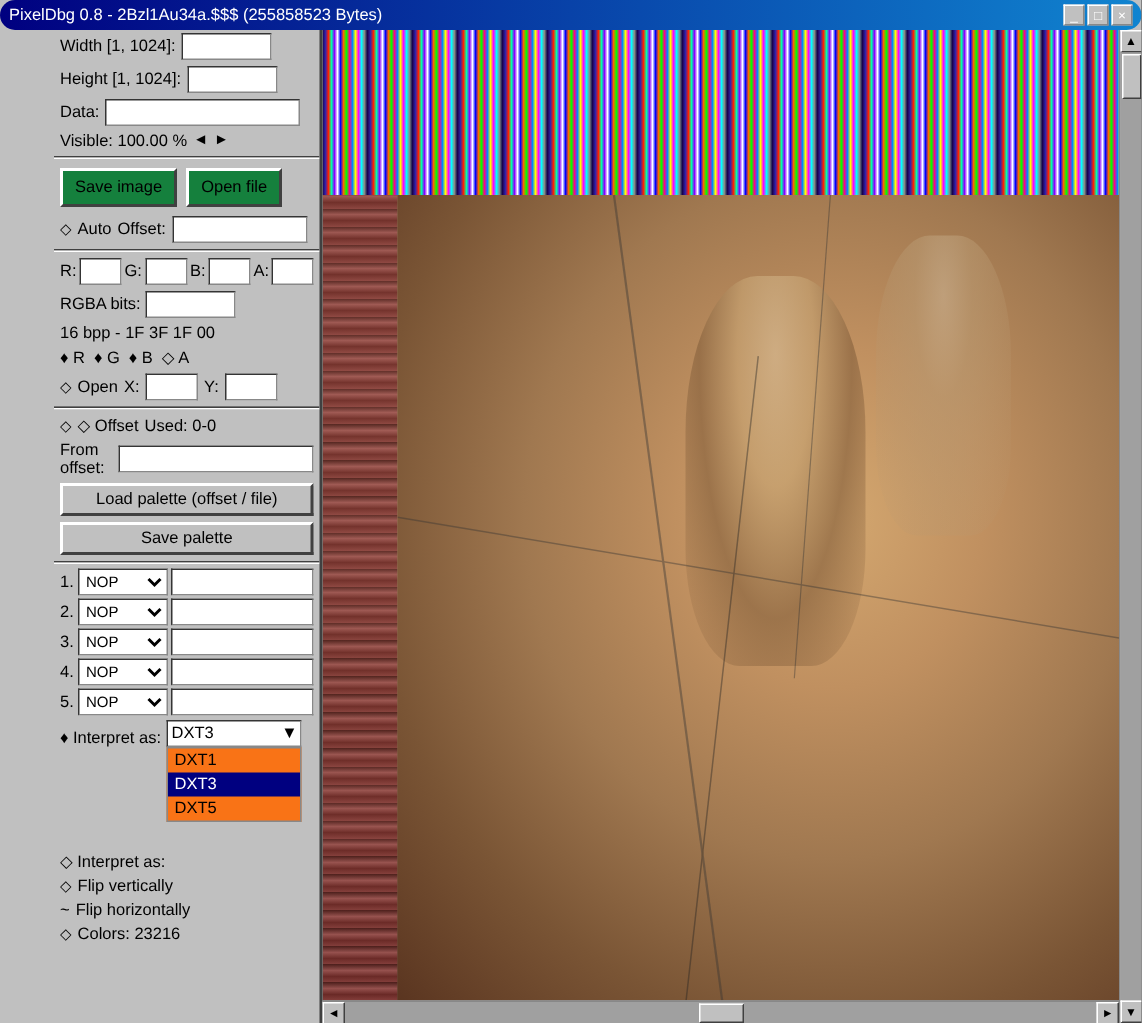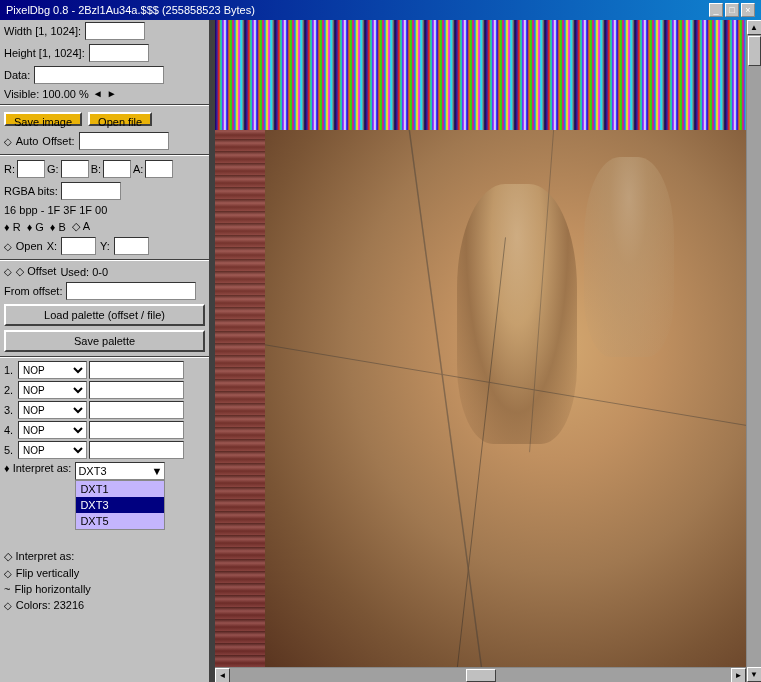--- a/index.html
+++ b/index.html
@@ -12,20 +12,21 @@
       overflow: hidden;
     }
     .title-bar {
       background: linear-gradient(to right, #000080, #1084d0);
       color: white;
       padding: 3px 6px;
       display: flex;
       justify-content: space-between;
       align-items: center;
       height: 20px;
+      border-radius: 10px;
     }
     .title-bar-buttons {
       display: flex;
       gap: 2px;
     }
     .title-btn {
       width: 14px; height: 14px;
       background: #c0c0c0;
       border: 1px solid #888;
       border-top-color: #fff;
@@ -35,25 +36,26 @@
       cursor: pointer;
     }
     .main-container {
       display: flex;
       height: calc(682px - 20px);
     }
     .left-panel {
       width: 215px;
       min-width: 215px;
       background: #c0c0c0;
-      border-right: 6px solid #404040;
+      border-right: 2px solid #404040;
       display: flex;
       flex-direction: column;
       overflow-y: auto;
       overflow-x: hidden;
+      padding-left: 36px;
     }
     .right-panel {
       flex: 1;
       background: #808080;
       overflow: hidden;
       position: relative;
     }
     .field-row {
       display: flex;
       align-items: center;
@@ -79,30 +81,30 @@
       display: flex;
       align-items: flex-start;
       gap: 4px;
     }
     .btn-row {
       display: flex;
       gap: 6px;
       padding: 4px;
     }
     .win-btn {
-      background: #eab308;
+      background: #15803d;
       border: 2px solid;
       border-top-color: #ffffff;
       border-left-color: #ffffff;
       border-right-color: #404040;
       border-bottom-color: #404040;
       padding: 2px 8px;
       font-size: 11px;
       cursor: pointer;
-      height: 14px;
+      height: 26px;
     }
     .divider {
       height: 2px;
       background: #888;
       margin: 2px 0;
       border-top: 1px solid #404040;
       border-bottom: 1px solid #fff;
     }
     .rgba-row {
       display: flex;
@@ -175,37 +177,37 @@
     select {
       height: 18px;
       font-size: 10px;
       background: white;
       border: 1px inset #888;
     }
     .op-select { width: 69px; }
     .op-input { width: 95px; height: 18px; font-size: 10px; }
     .dropdown-overlay {
       position: absolute;
-      background: #c4b5fd;
+      background: #f97316;
       border: 1px solid #888;
       z-index: 10;
       width: 90px;
     }
     .dropdown-item {
       padding: 2px 4px;
       cursor: pointer;
       font-size: 11px;
     }
     .dropdown-item.selected {
       background: #000080;
       color: white;
     }
     .interpret-row {
       display: flex;
-      align-items: flex-start;
+      align-items: flex-end;
       padding: 2px 4px;
       gap: 4px;
       position: relative;
     }
     .interpret-select-area {
       position: relative;
       display: inline-block;
     }
     .interpret-btn {
       background: white;

